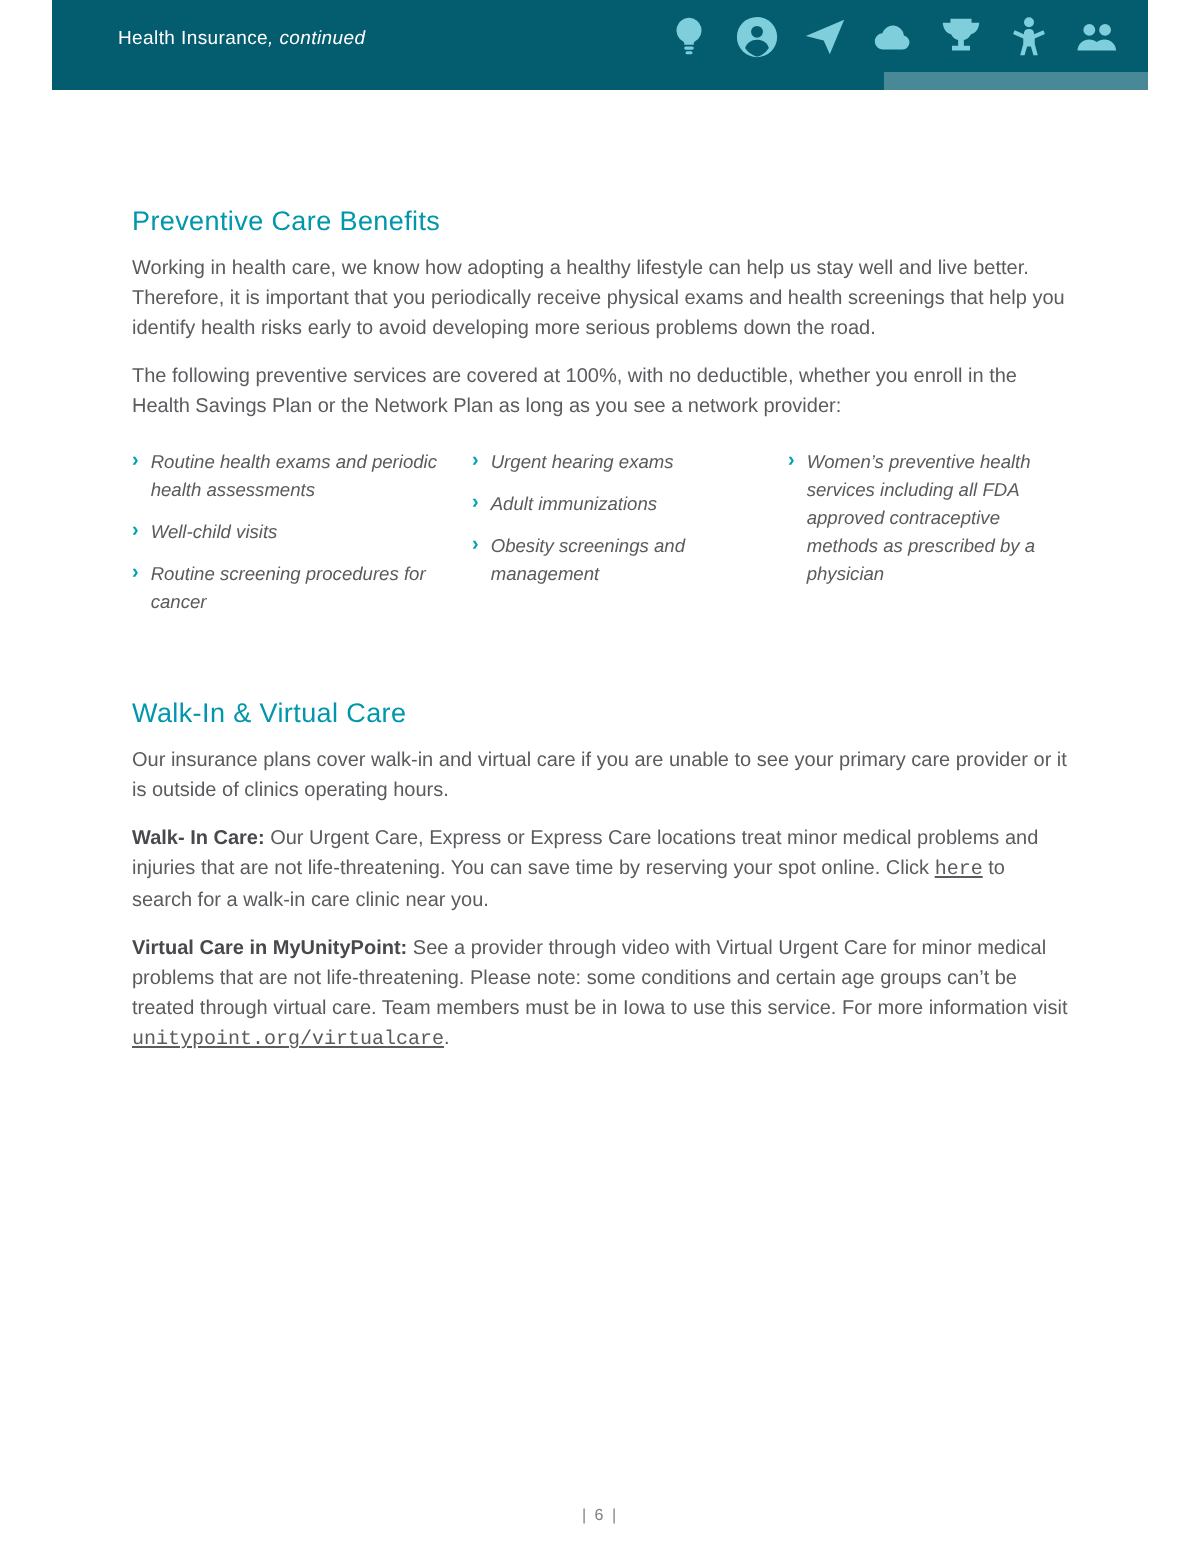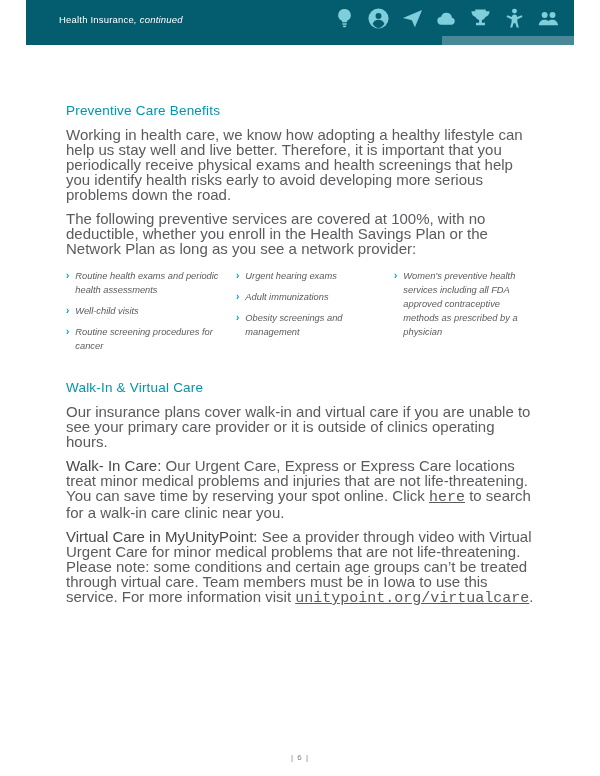--- a/index.html
+++ b/index.html
@@ -56,28 +56,28 @@
   
   .content{padding:0 40px;}
   .section-heading{
     color:var(--heading,#0096ab);
     font-size:13.5px;
     font-weight:normal;
     letter-spacing:.2px;
     margin-bottom:9px;
   }
   .heading-1{margin-top:58px;}
-  .heading-2{margin-top:20px;}
+  .heading-2{margin-top:34px;}
   p.body{
-    font-size:15px;
+    font-size:10px;
     line-height:15px;
     color:var(--body-text,#5a5b5e);
     margin-bottom:9px;
   }
-  .lead{font-weight:normal;color:#48494c;}
+  .lead{font-weight:bold;color:#48494c;}
   .doc-link{
     color:inherit;
     text-decoration:underline;
     cursor:pointer;
     font-family:Liberation Mono, monospace;
   }
   
   .bullet-cols{
     display:flex;
     gap:10px;

